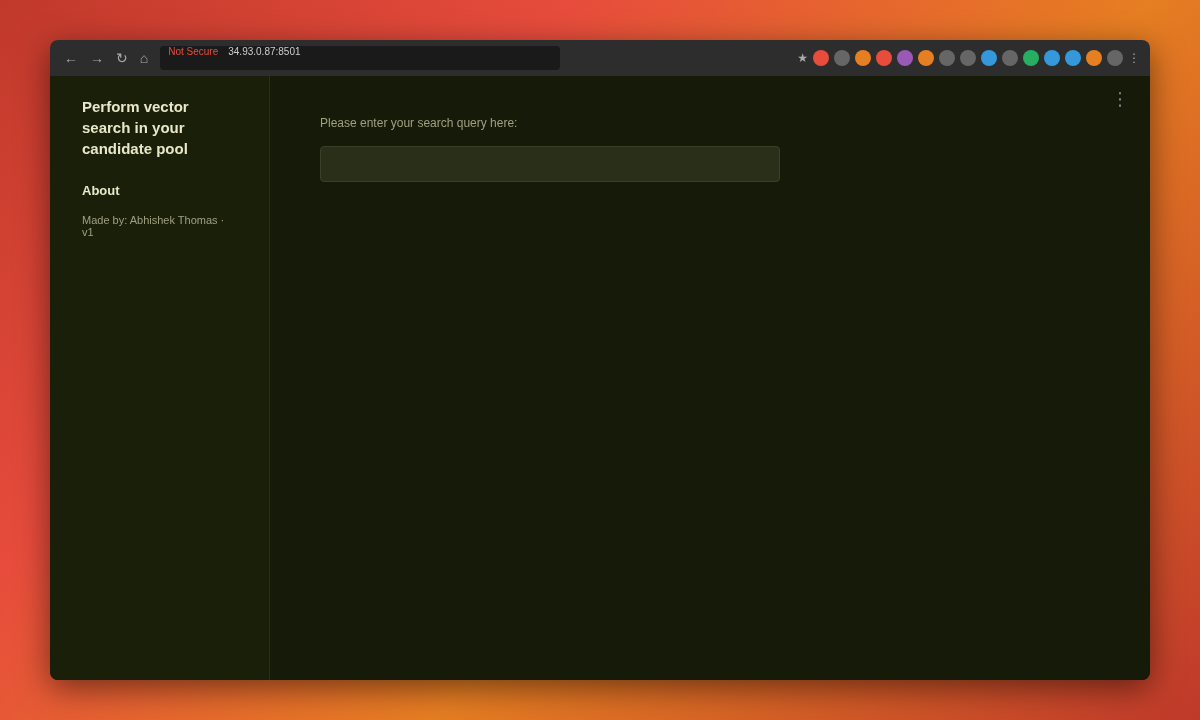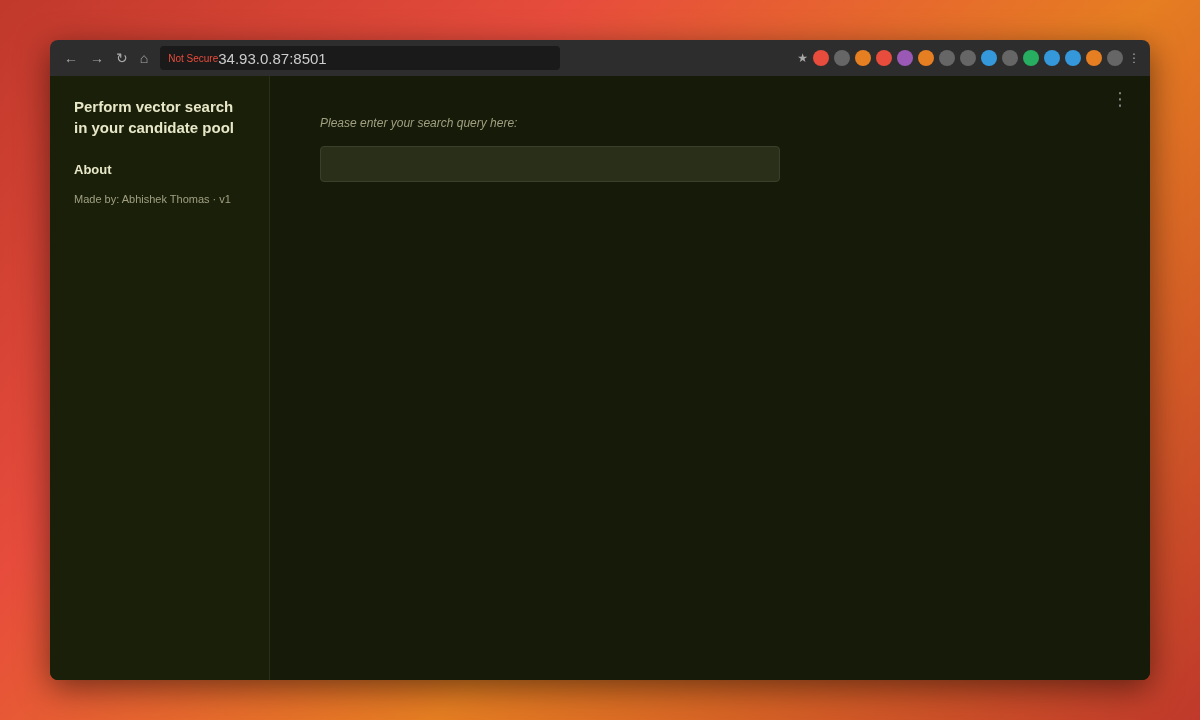--- a/index.html
+++ b/index.html
@@ -51,35 +51,35 @@
       cursor: pointer;
       padding: 2px 4px;
     }
 
     .address-bar {
       flex: 1;
       background: #1a1a1a;
       border-radius: 4px;
       height: 24px;
       display: flex;
-      align-items: center;
+      align-items: flex-start;
       padding: 0 8px;
-      gap: 0;
+      gap: 10px;
       max-width: 400px;
     }
 
     .not-secure {
       color: #e74c3c;
       font-size: 10px;
       white-space: nowrap;
     }
 
     .url-text {
       color: #ccc;
-      font-size: 15px;
+      font-size: 10px;
     }
 
     .toolbar-icon {
       width: 16px;
       height: 16px;
       border-radius: 50%;
       display: flex;
       align-items: center;
       justify-content: center;
       font-size: 10px;
@@ -87,21 +87,21 @@
 
     .browser-body {
       display: flex;
       flex: 1;
       background: #1a1f0a;
     }
 
     .sidebar {
       width: 220px;
       background: #1a1f0a;
-      padding: 20px 24px;
+      padding: 20px 32px;
       border-right: 1px solid #2a2f1a;
       flex-shrink: 0;
       position: relative;
     }
 
     .sidebar-title {
       color: #e8e8c8;
       font-size: 15px;
       font-weight: bold;
       line-height: 1.4;
@@ -141,21 +141,20 @@
       color: #e8e8c8;
       font-size: 26px;
       font-weight: bold;
       margin-bottom: 20px;
     }
 
     .search-label {
       color: #a0a080;
       font-size: 12px;
       margin-bottom: 16px;
-      font-style: italic;
     }
 
     .search-input {
       width: 460px;
       height: 36px;
       background: #2a2f1a;
       border: 1px solid #3a3f2a;
       border-radius: 4px;
       outline: none;
       color: #e8e8c8;

